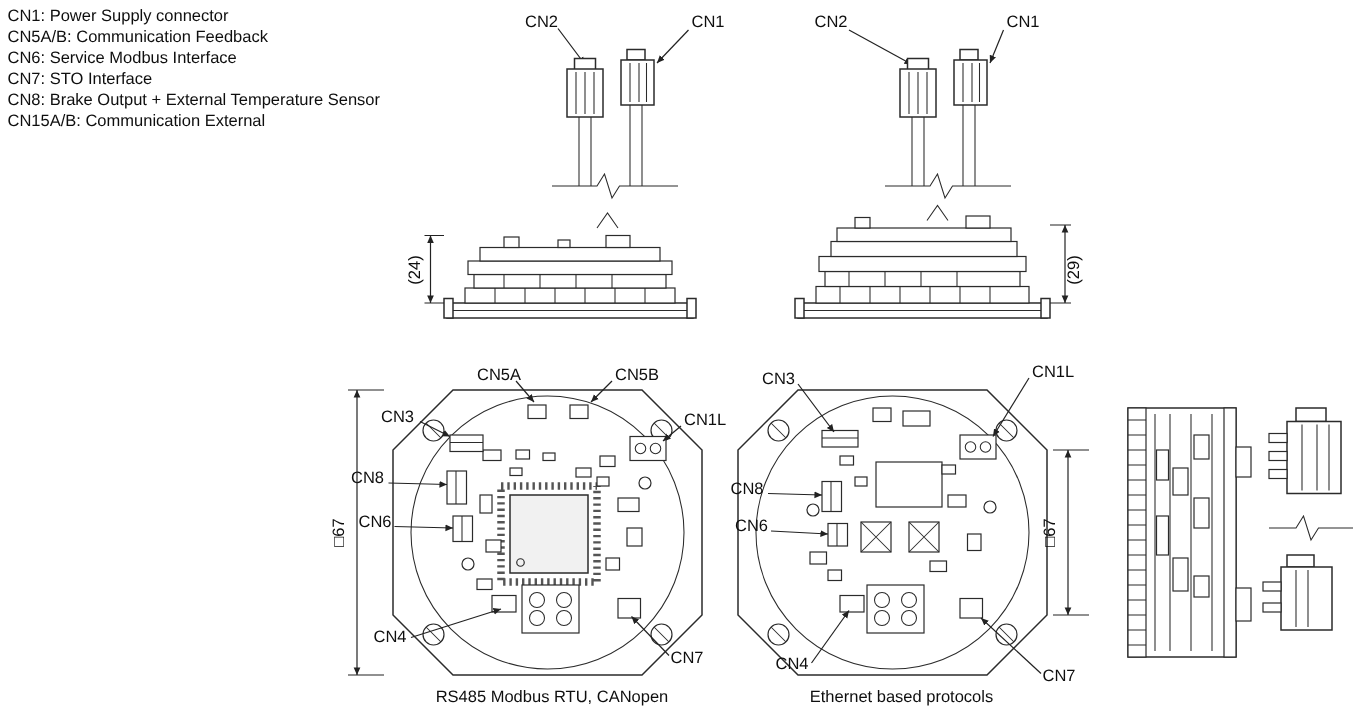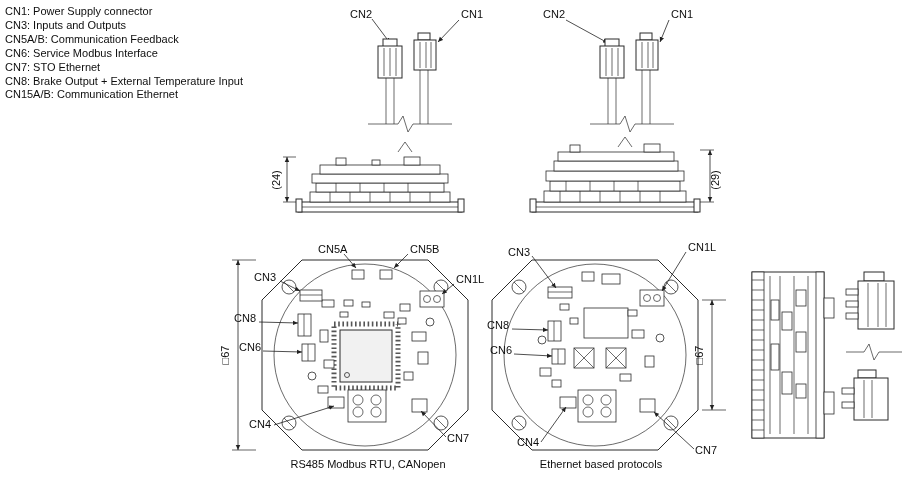--- a/index.html
+++ b/index.html
@@ -18,26 +18,25 @@
   text{font-family:"Liberation Sans",sans-serif;font-size:11px;fill:#0e0e0e}
   .mk{fill:#222222}
 </style>
 </head>
 <body>
 
 <div class="stage">
 
   <div class="legend">
     <div>CN1: Power Supply connector</div>
-    <div>CN3: Inputs and Outputs</div>
     <div>CN5A/B: Communication Feedback</div>
     <div>CN6: Service Modbus Interface</div>
-    <div>CN7: STO Ethernet</div>
-    <div>CN8: Brake Output + External Temperature Input</div>
-    <div>CN15A/B: Communication Ethernet</div>
+    <div>CN7: STO Interface</div>
+    <div>CN8: Brake Output + External Temperature Sensor</div>
+    <div>CN15A/B: Communication External</div>
   </div>
 
   <svg width="910" height="480" viewBox="0 0 910 480">
     <defs>
       <marker id="arr" viewBox="0 0 10 10" refX="9" refY="5" markerWidth="7" markerHeight="7" orient="auto-start-reverse">
         <path class="mk" d="M0 1 L9 5 L0 9 z"></path>
       </marker>
     </defs>
 
     <g>

